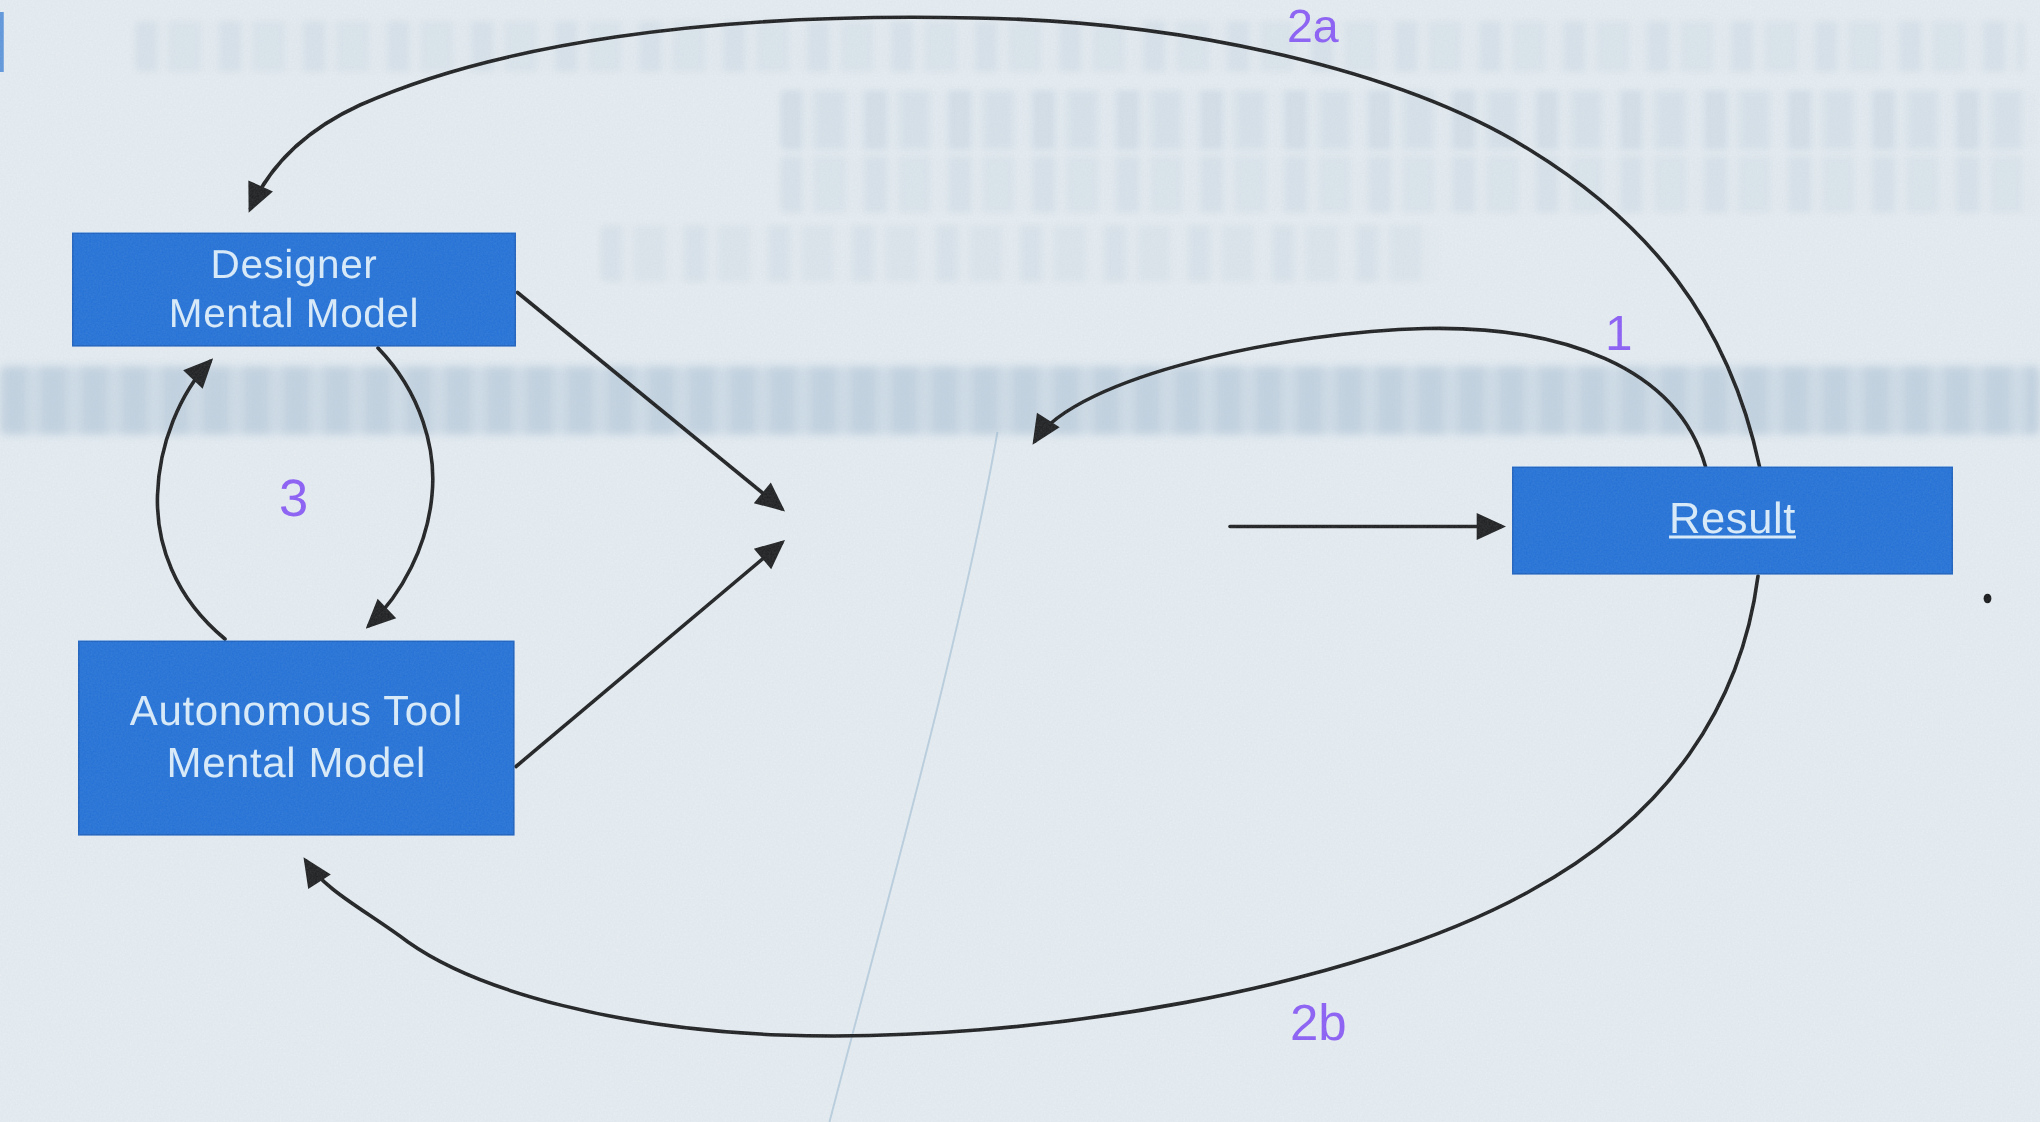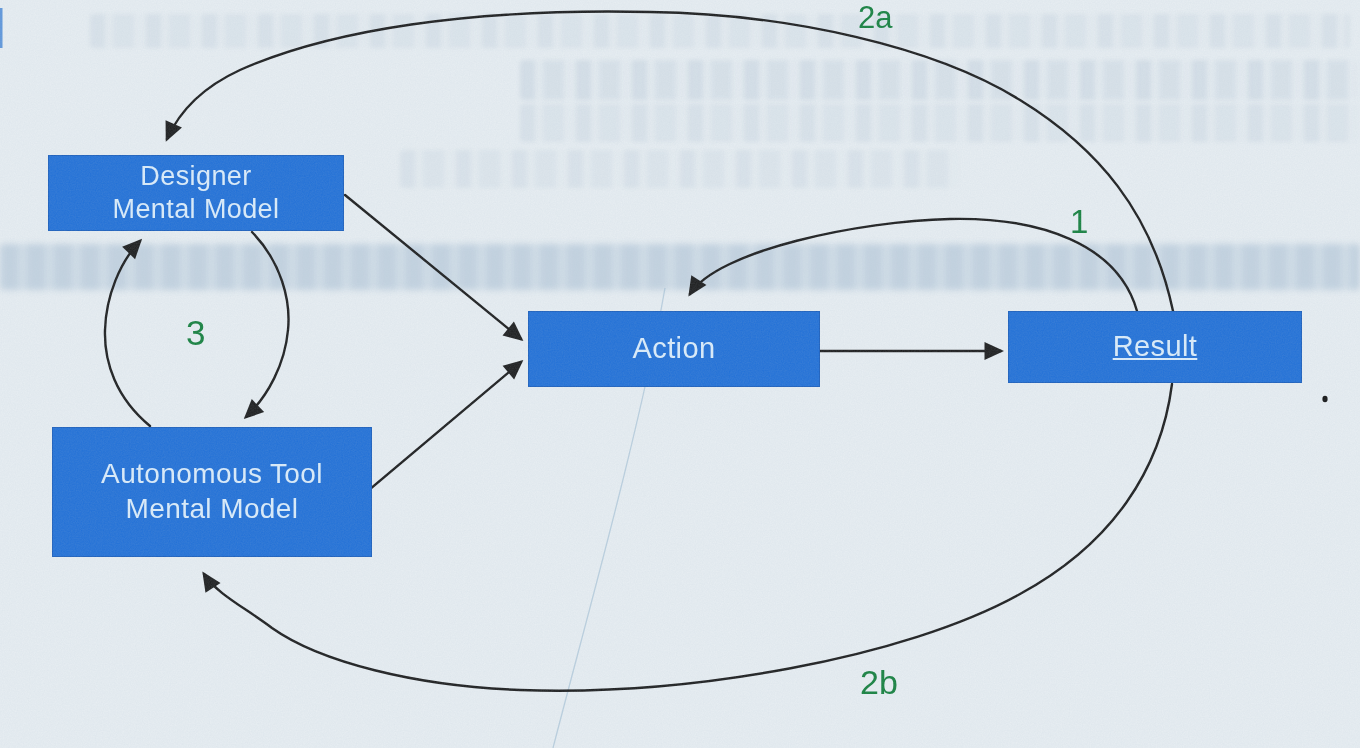--- a/index.html
+++ b/index.html
@@ -43,26 +43,26 @@
     position:absolute;
     z-index:5;
     background:var(--box-fill,#2170d7);
     color:var(--box-text,#dcedfb);
     display:flex;flex-direction:column;align-items:center;justify-content:center;
     text-align:left;
     font-size:27px;line-height:1.24;letter-spacing:0.4px;
     box-shadow:inset 0 0 0 1px rgba(18,62,140,0.35);
   }
   .box-designer{left:48px;top:155px;width:296px;height:76px;}
-  .box-autonomous{left:52px;top:427px;width:320px;height:130px;font-size:28px;}
+  .box-autonomous{left:52px;top:427px;width:291px;height:130px;font-size:28px;}
   .box-action{left:528px;top:311px;width:292px;height:76px;font-size:29px;}
   .box-result{left:1008px;top:311px;width:294px;height:72px;font-size:29px;text-decoration:underline;}
   .edge-label{
     position:absolute;z-index:6;
-    color:#15803d;
+    color:#8b5cf6;
   }
   .label-1{left:1070px;top:203px;font-size:33px;}
   .label-2a{left:858px;top:0px;font-size:31px;}
   .label-2b{left:860px;top:663px;font-size:34px;}
   .label-3{left:186px;top:313px;font-size:35px;}
   .grain{position:absolute;left:0;top:0;z-index:10;pointer-events:none;}
 </style>
 </head>
 <body>
 
@@ -105,23 +105,20 @@
   </svg>
 
   <div class="box box-designer">
     <span>Designer</span>
     <span>Mental Model</span>
   </div>
   <div class="box box-autonomous">
     <span>Autonomous Tool</span>
     <span>Mental Model</span>
   </div>
-  <div class="box box-action">
-    <span>Action</span>
-  </div>
   <div class="box box-result">
     <span>Result</span>
   </div>
 
   <div class="edge-label label-1">1</div>
   <div class="edge-label label-2a">2a</div>
   <div class="edge-label label-2b">2b</div>
   <div class="edge-label label-3">3</div>
 
   <svg class="grain" width="1360" height="748" viewBox="0 0 1360 748">

